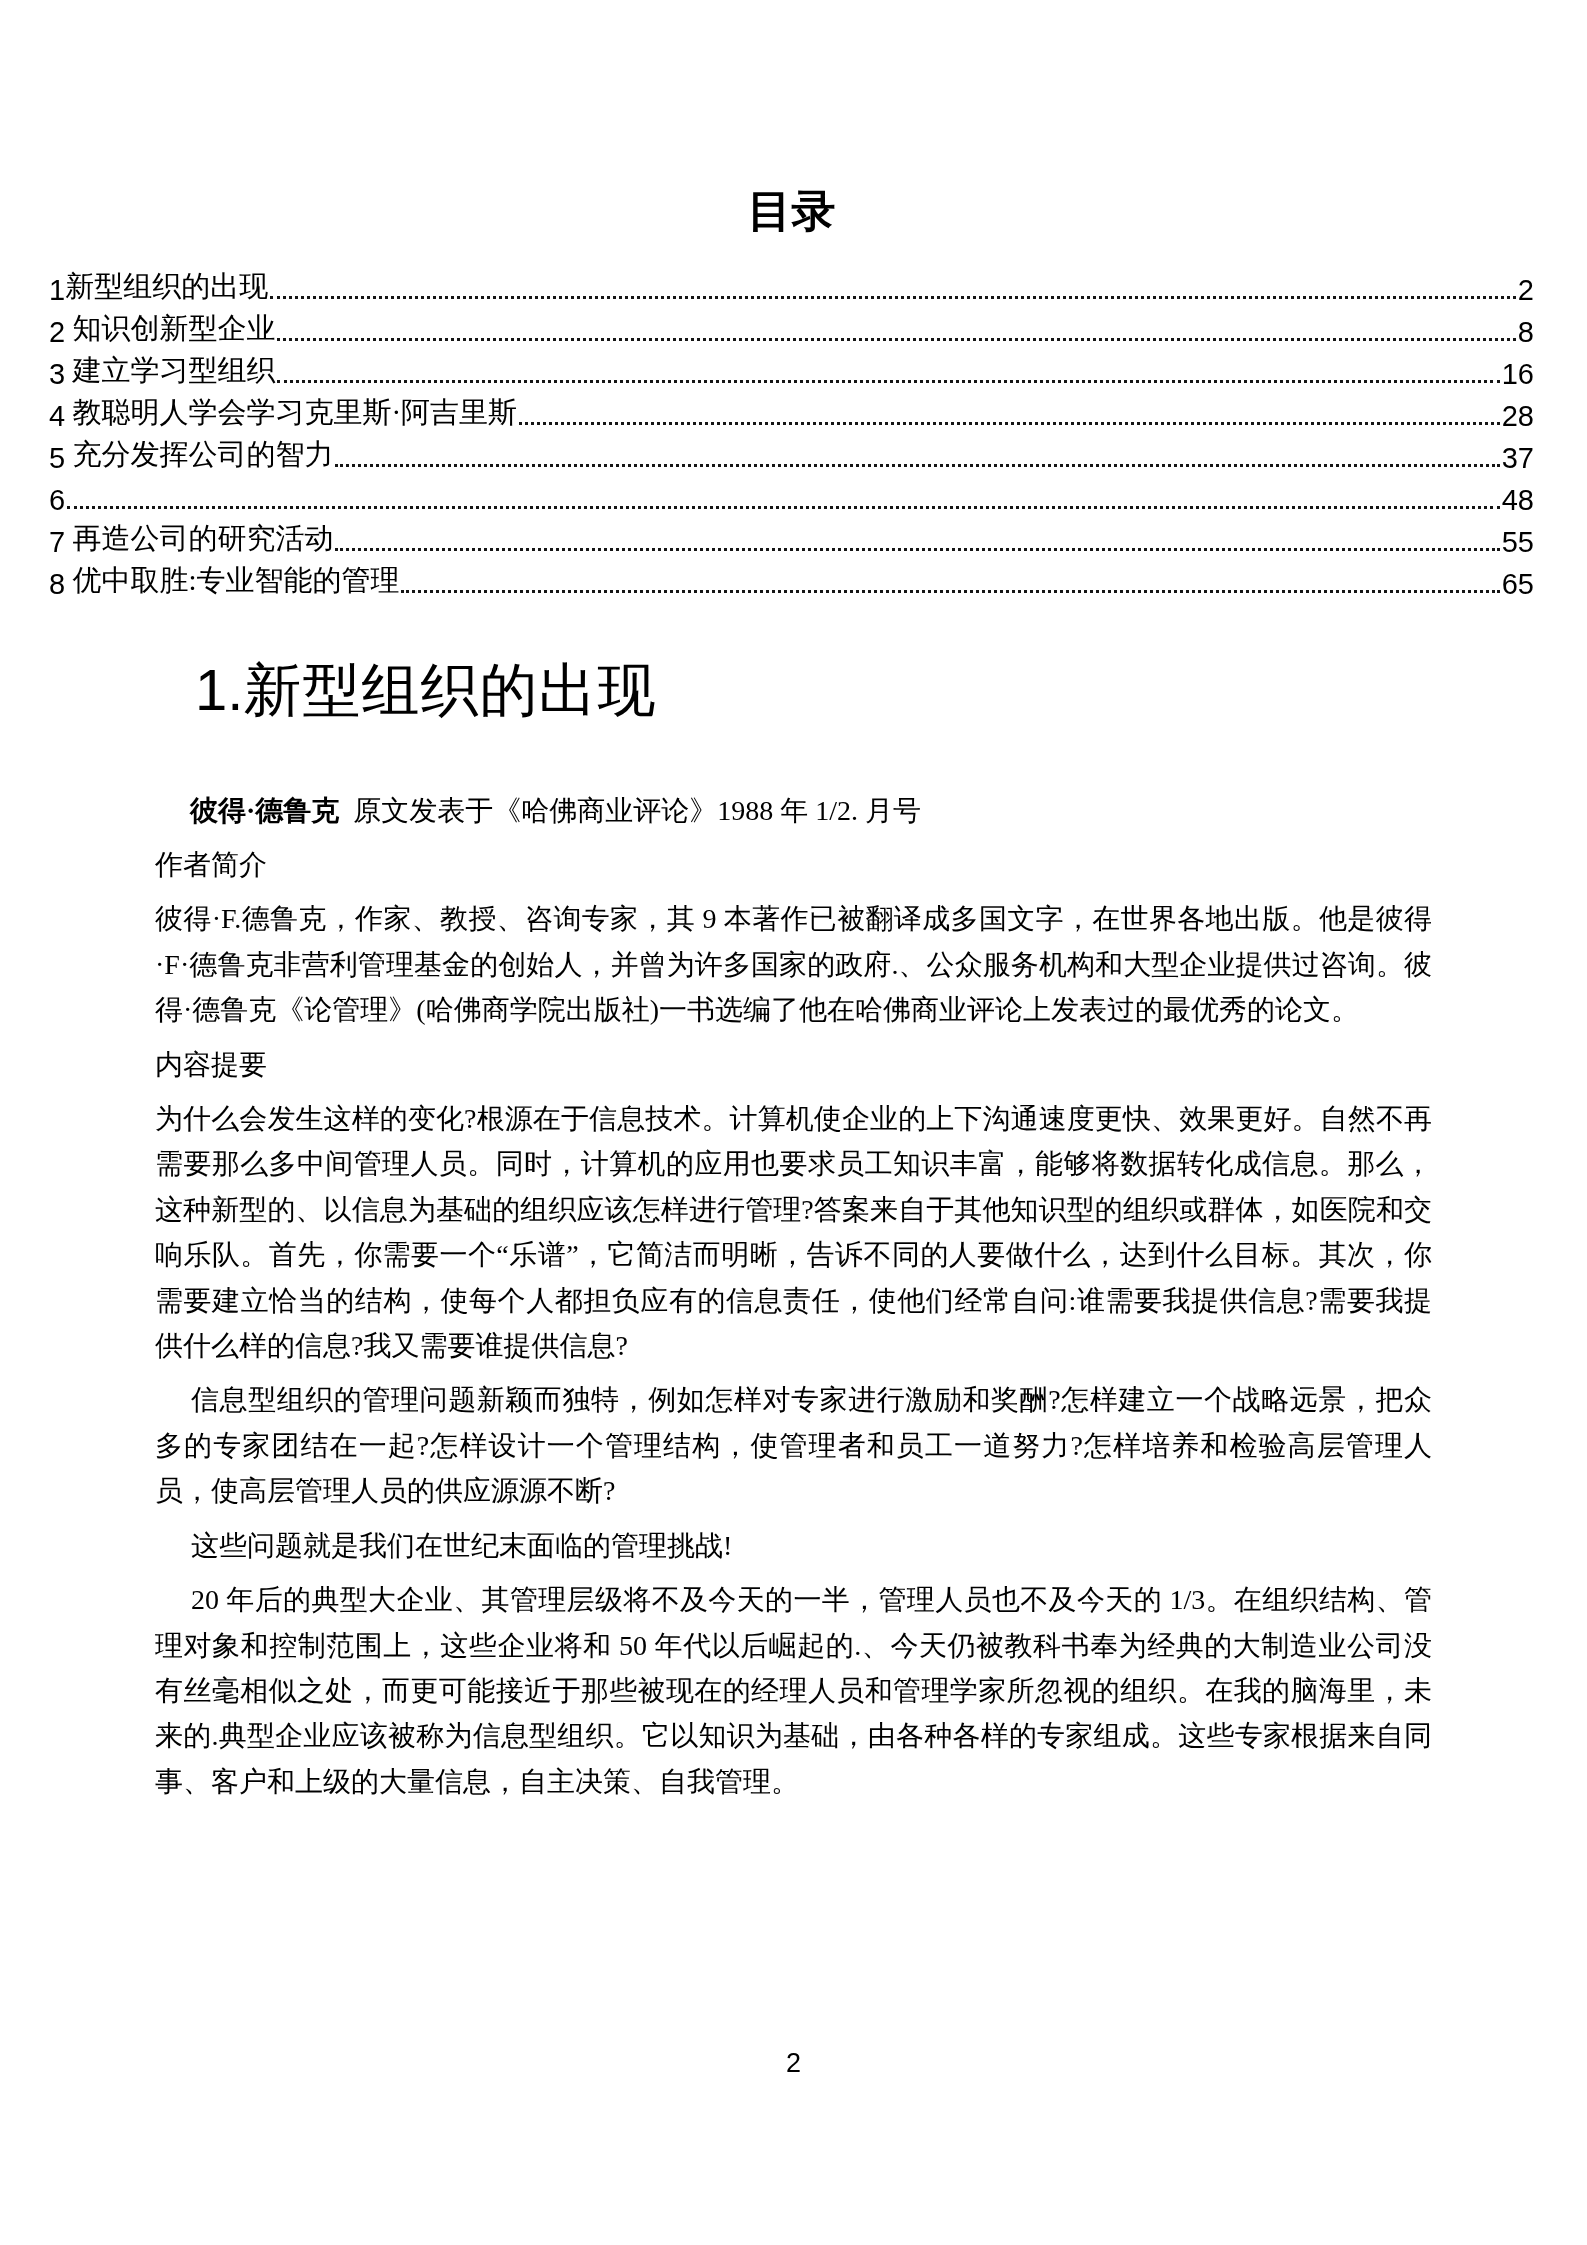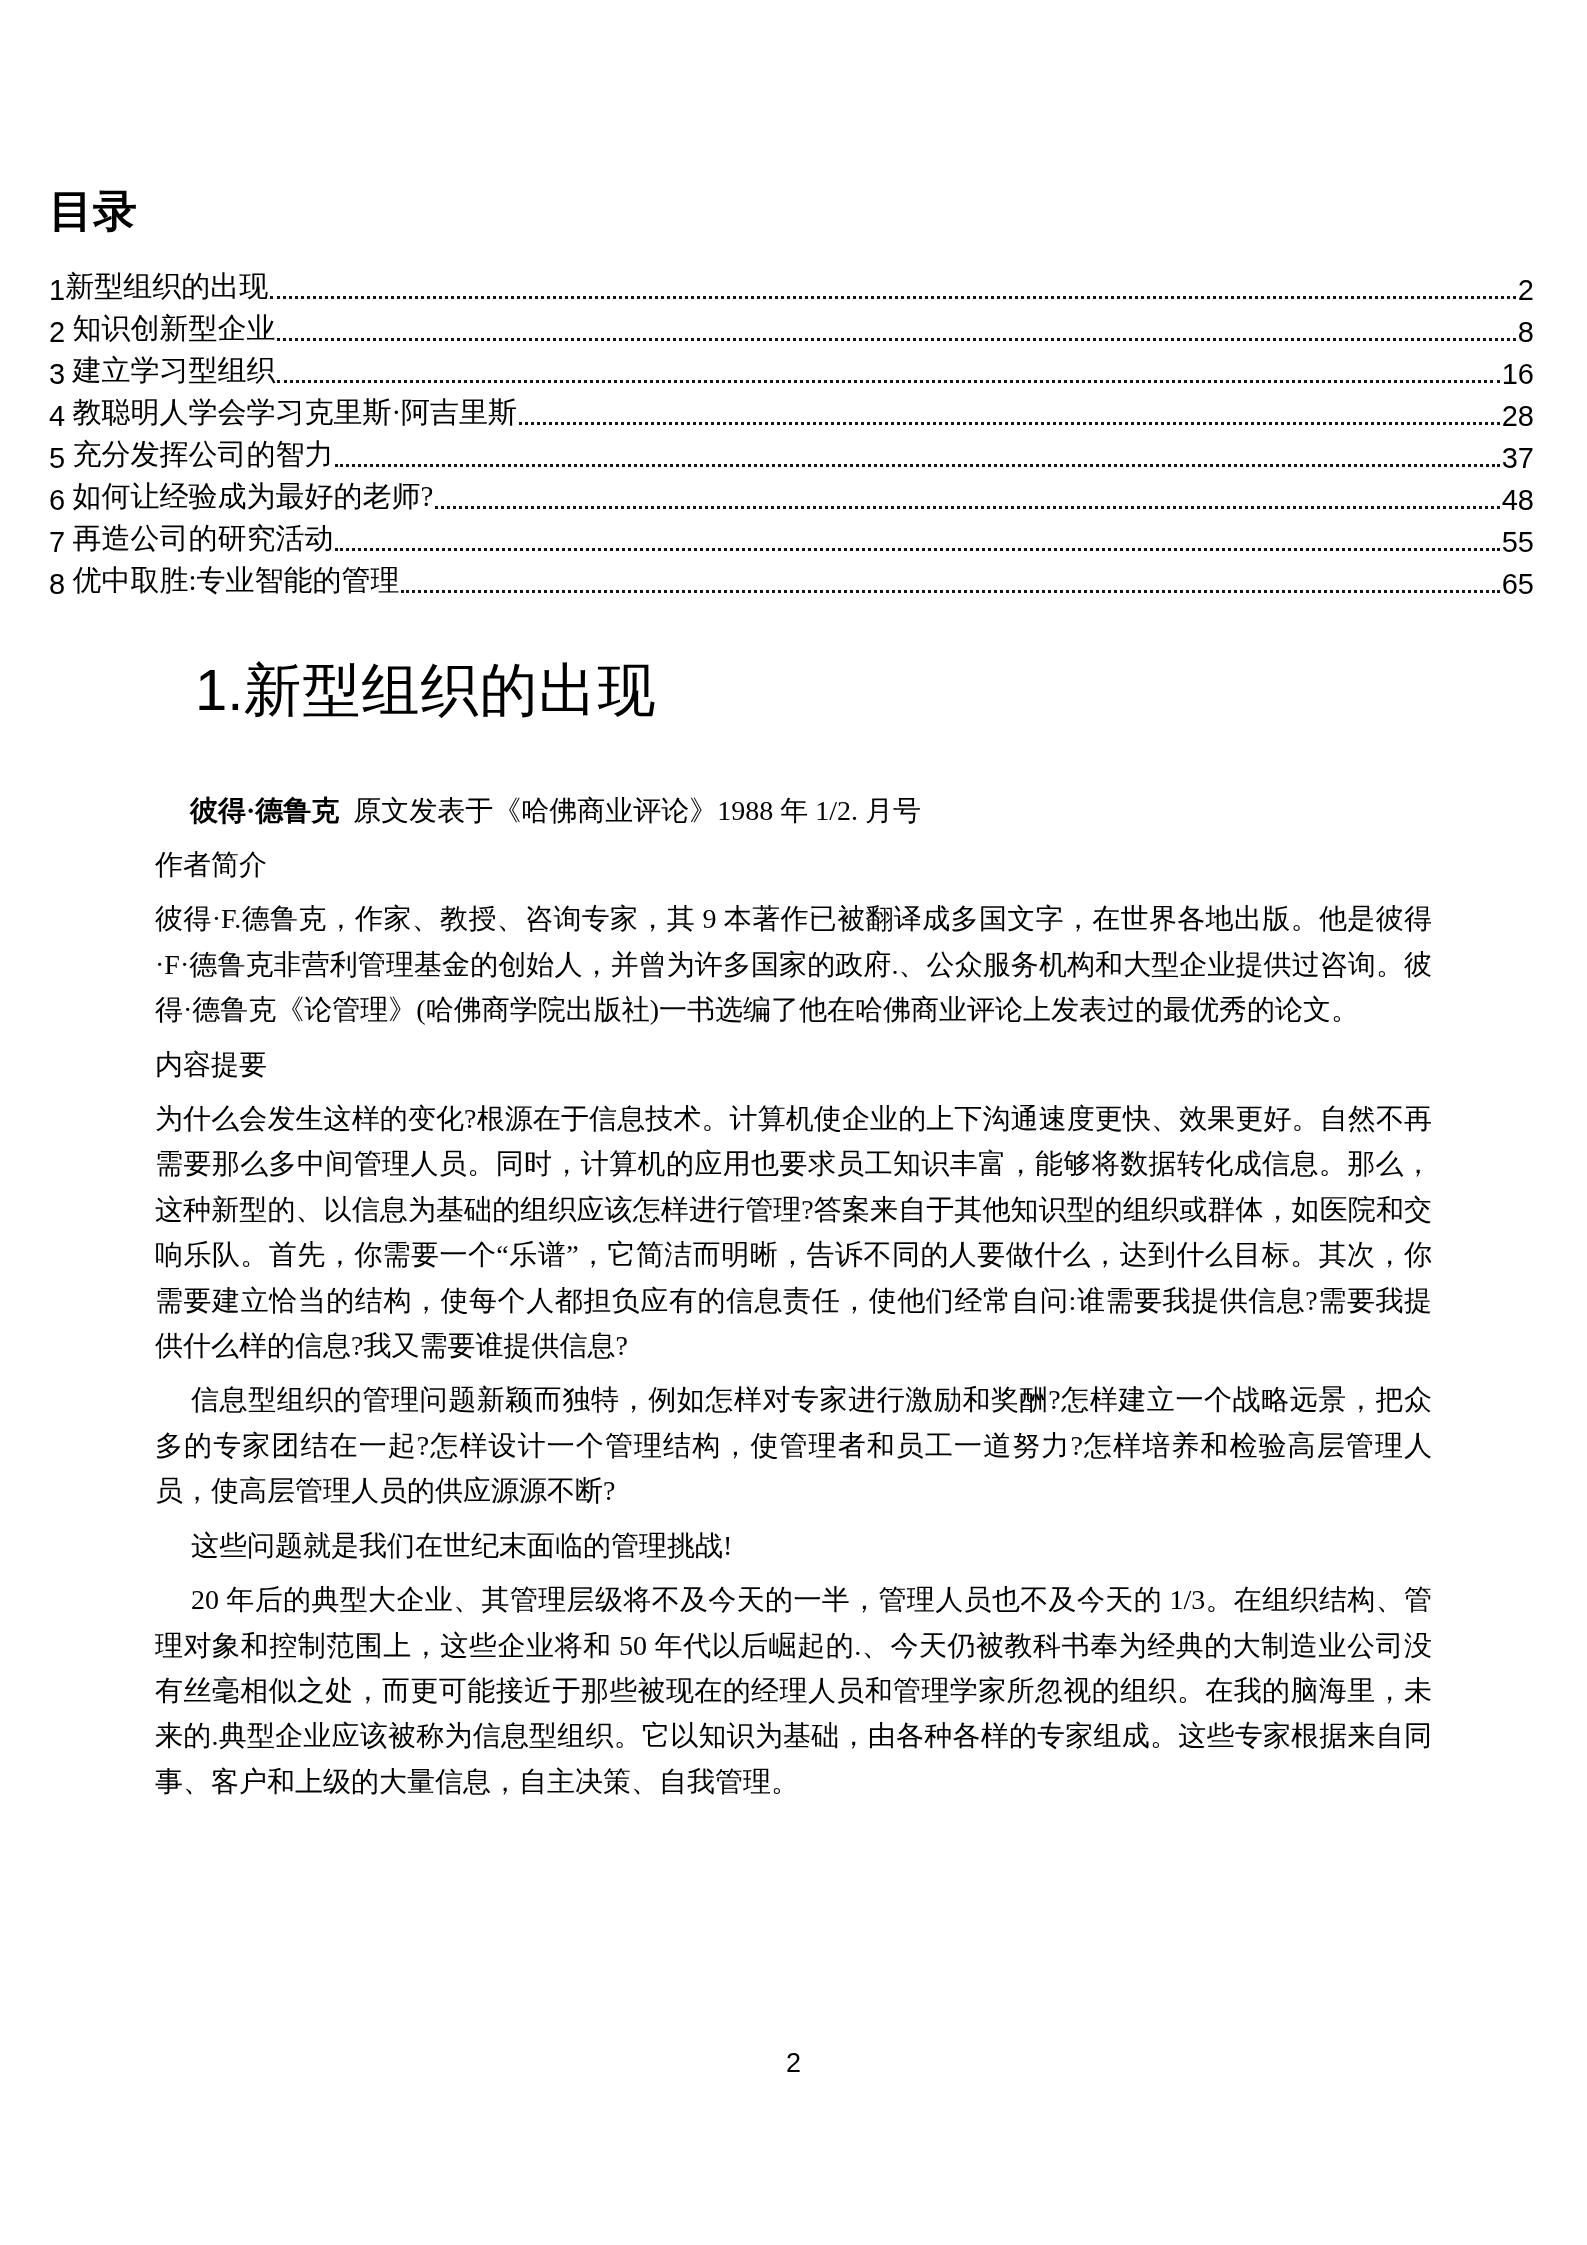--- a/index.html
+++ b/index.html
@@ -3,21 +3,21 @@
 <meta charset="utf-8">
 <style>
   html,body{margin:0;padding:0;background:#e8e8e8;}
   .page{
     width:1587px;height:2245px;position:relative;background:#ffffff;
     margin:0 auto;overflow:hidden;color:#000;
     font-family:"Liberation Serif","DejaVu Serif",serif;
   }
   .content{margin:0 146px;}
   .toc-title{
-    margin:184px 53px 0 49px;text-align:left;
+    margin:184px 53px 0 49px;text-align:center;
     font-size:44px;font-weight:bold;line-height:55px;
   }
   .toc-list{margin:26px 53px 0 49px;}
   .toc-row{display:flex;align-items:flex-end;height:42px;font-size:29px;}
   .toc-num{font-family:"Liberation Sans","DejaVu Sans",sans-serif;white-space:pre;}
   .toc-label{white-space:pre-wrap;}
   .toc-dots{flex:1;border-bottom:3.5px dotted #151515;margin:0 2px 8px 2px;min-width:20px;}
   .toc-page{font-family:"Liberation Sans","DejaVu Sans",sans-serif;}
   .chapter-heading{
     margin:54px 0 0 49px;font-size:58px;font-weight:normal;line-height:70px;
@@ -68,21 +68,20 @@
       <span class="toc-page">28</span>
     </div>
     <div class="toc-row">
       <span class="toc-num">5</span>
         <span class="toc-label"> 充分发挥公司的智力</span>
       <span class="toc-dots"></span>
       <span class="toc-page">37</span>
     </div>
     <div class="toc-row">
       <span class="toc-num">6</span>
-        <span class="toc-label"> 如何让经验成为最好的老师?</span>
       <span class="toc-dots"></span>
       <span class="toc-page">48</span>
     </div>
     <div class="toc-row">
       <span class="toc-num">7</span>
         <span class="toc-label"> 再造公司的研究活动</span>
       <span class="toc-dots"></span>
       <span class="toc-page">55</span>
     </div>
     <div class="toc-row">

